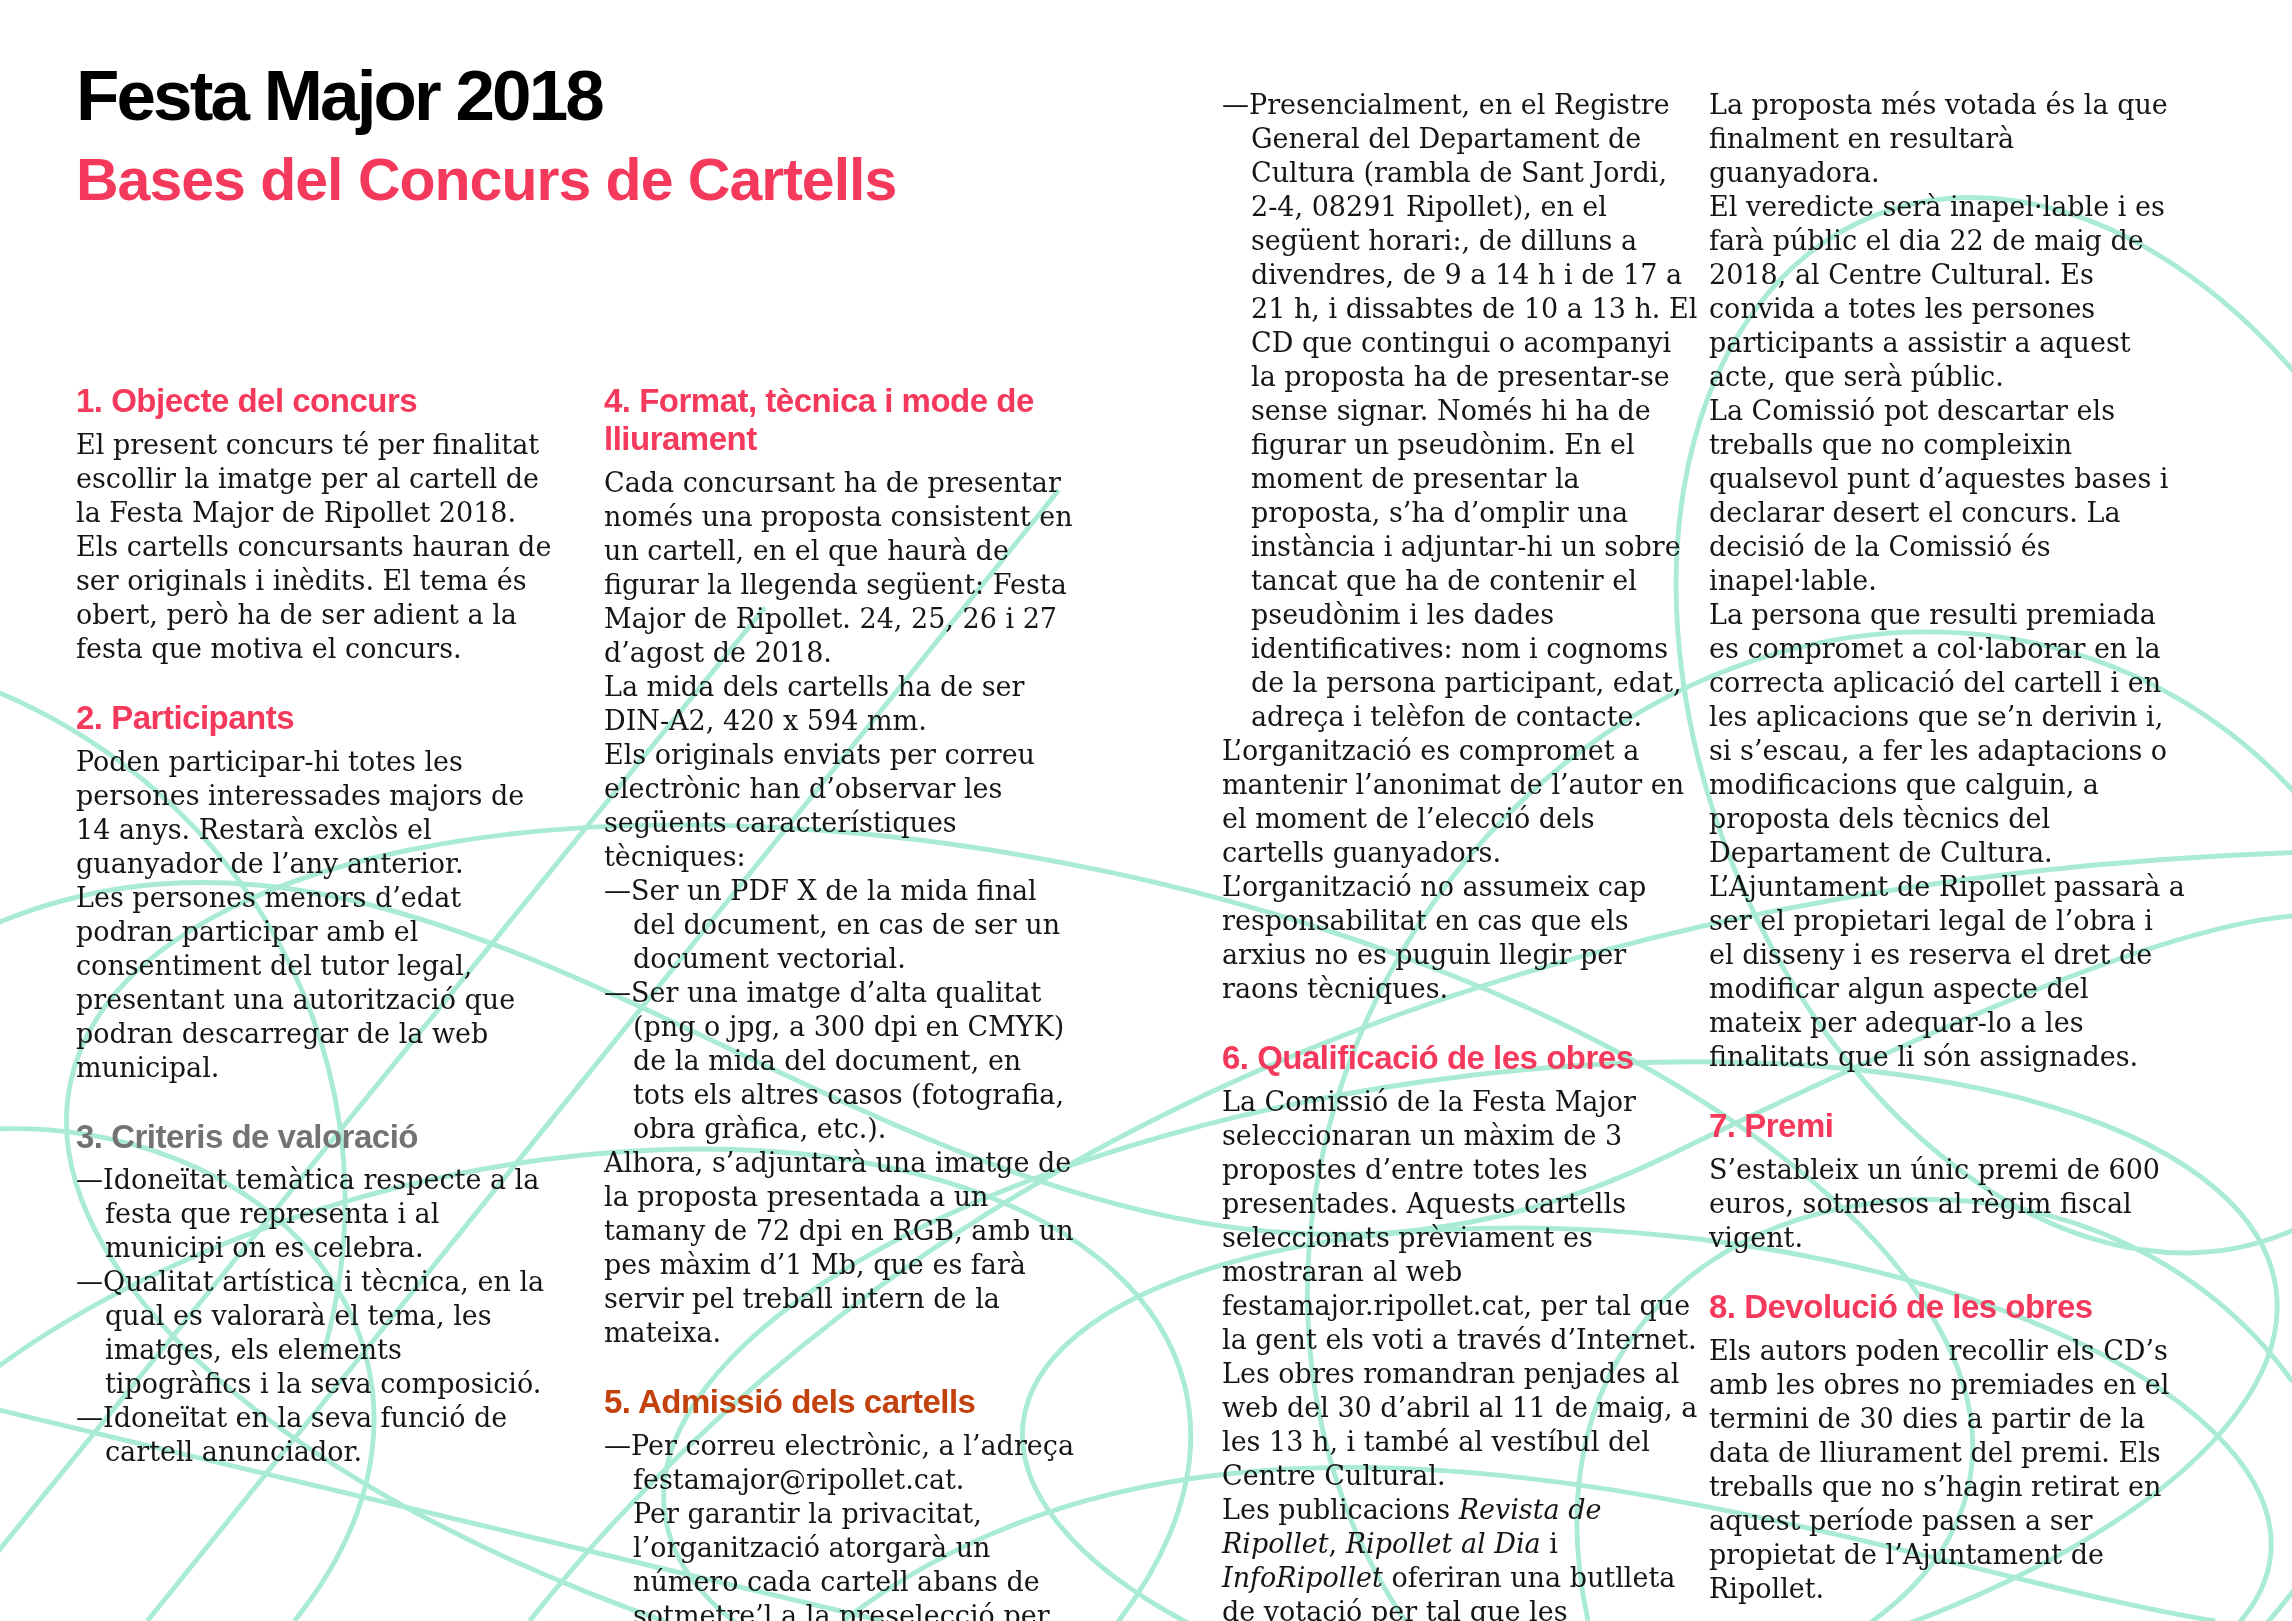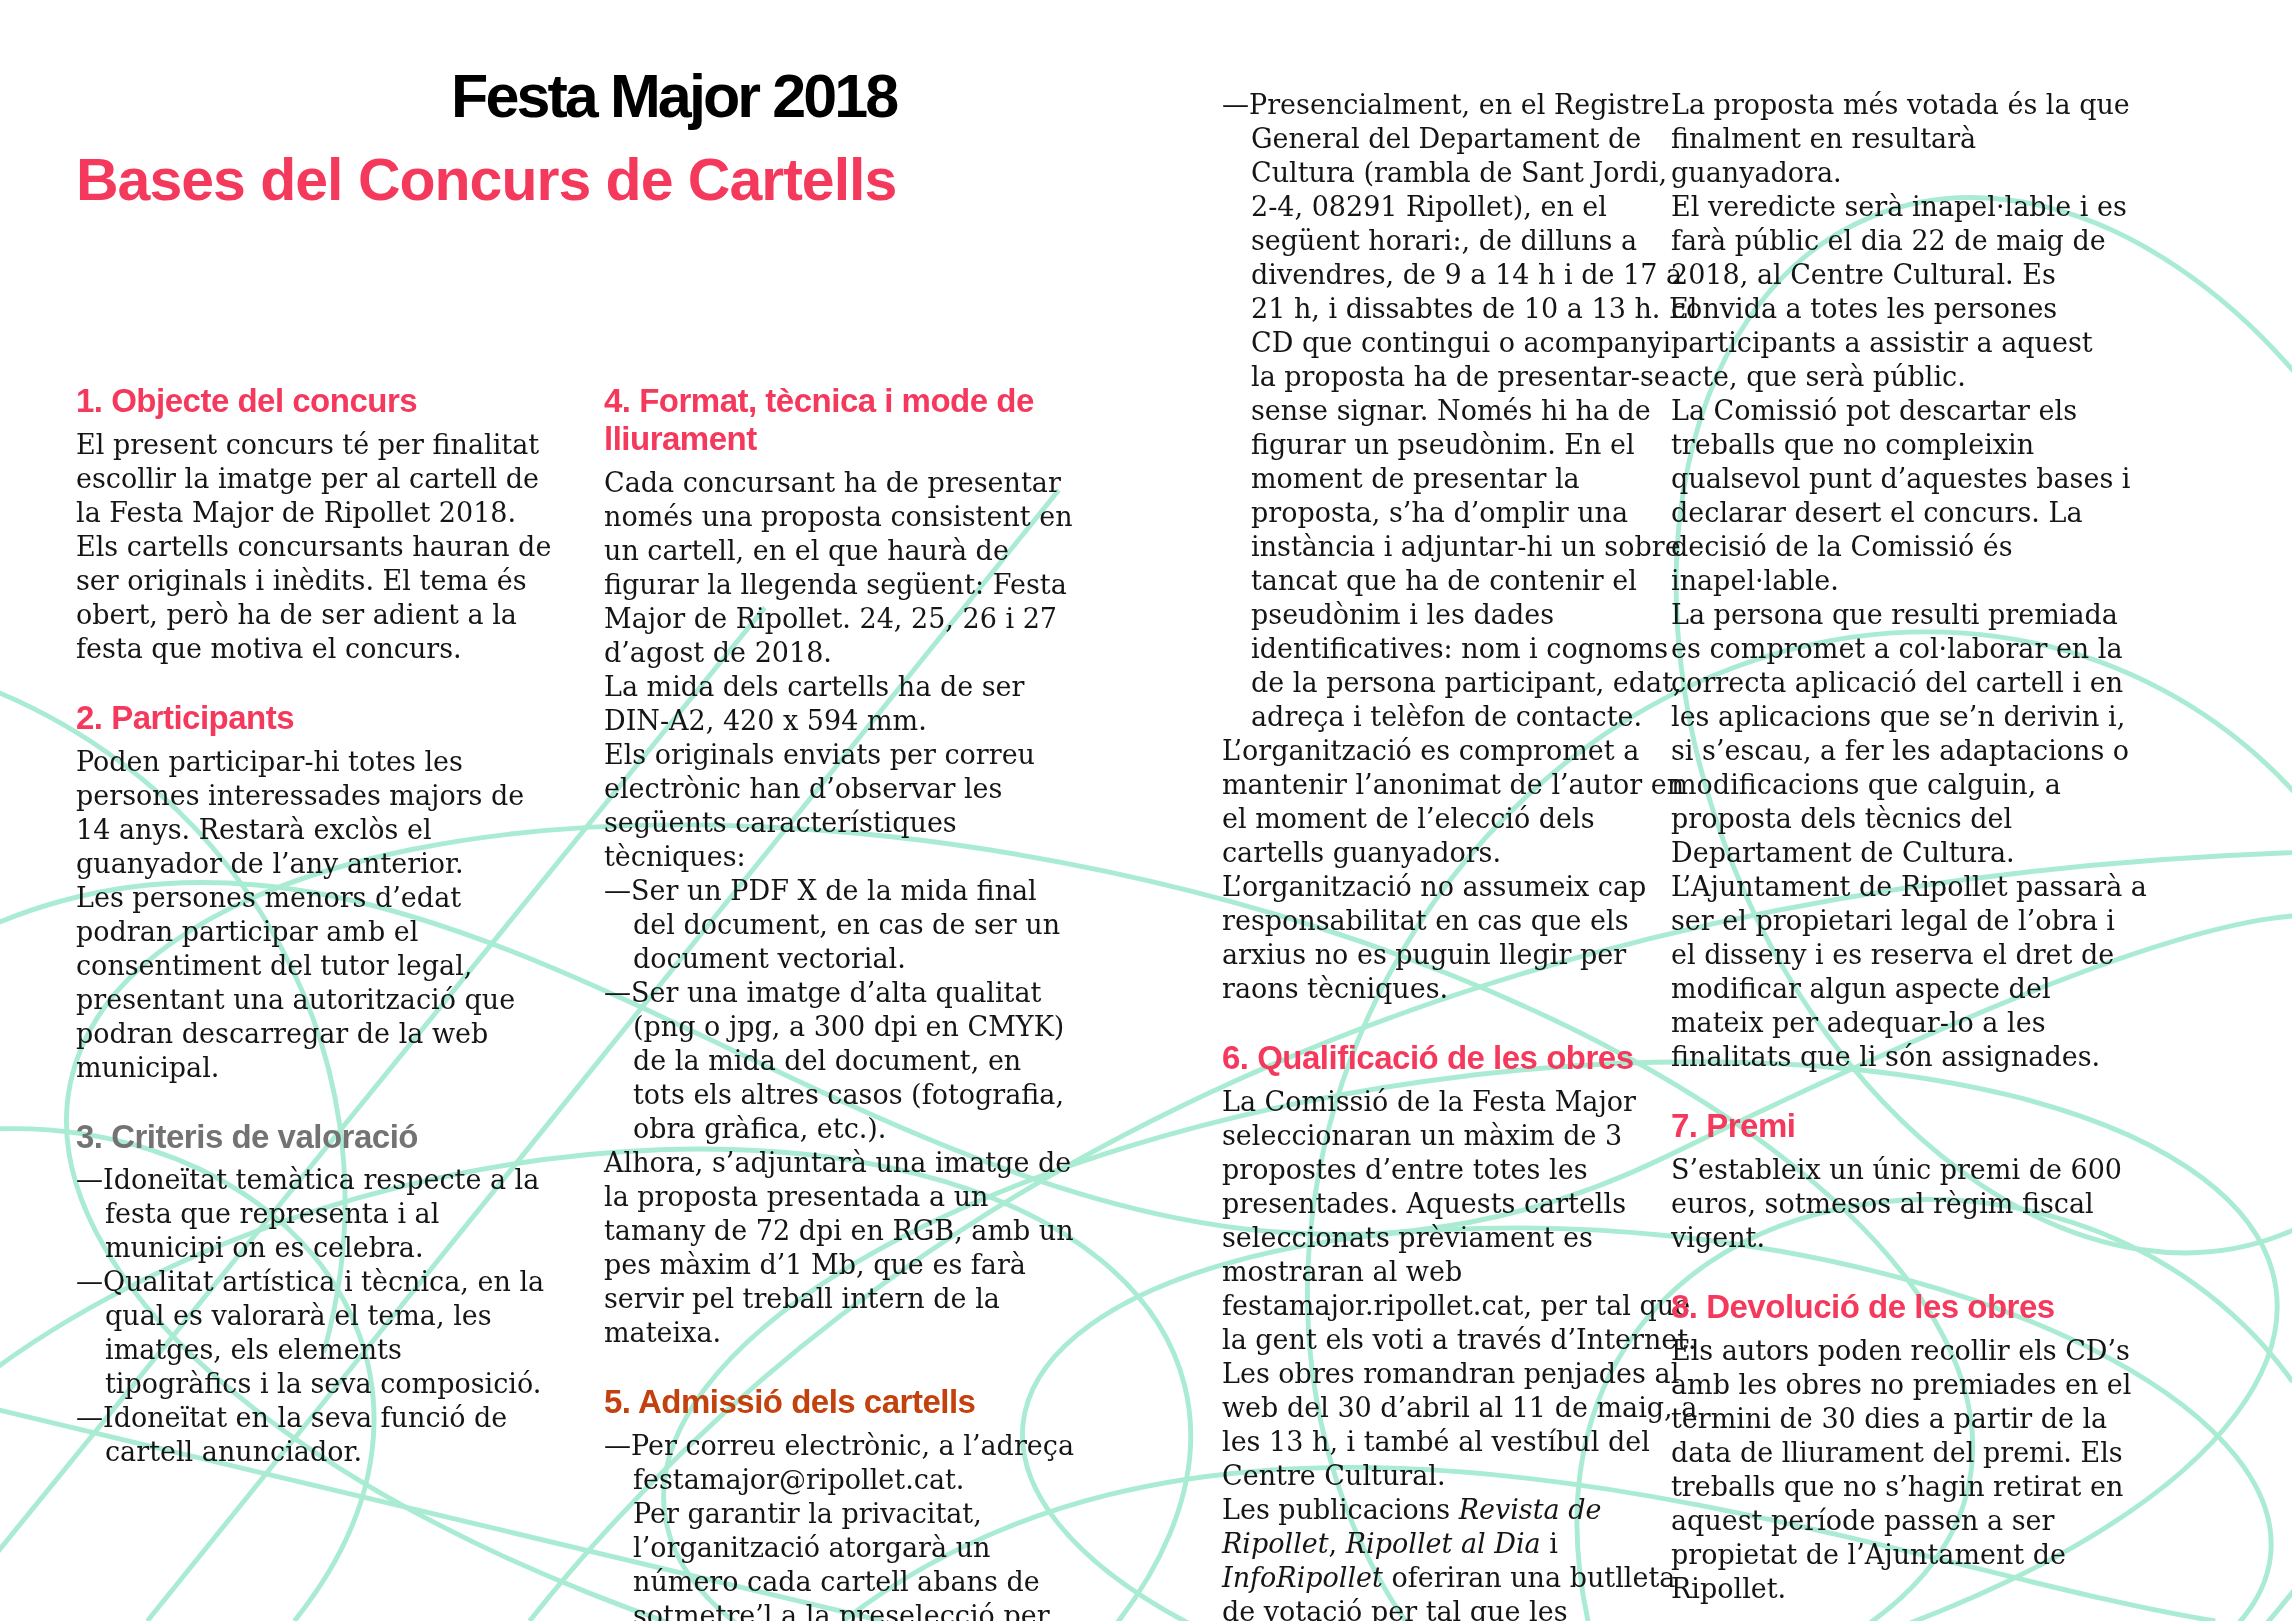--- a/index.html
+++ b/index.html
@@ -6,31 +6,31 @@
   body {
     width:2293px; height:1621px; position:relative; overflow:hidden;
     background:#ffffff; color:#151515;
     font-family:"DejaVu Serif", serif;
   }
   .deco { position:absolute; left:0; top:0; width:2293px; height:1621px; z-index:0; }
   .content { position:absolute; left:0; top:0; width:2293px; height:1621px; z-index:1; }
   .masthead { position:absolute; left:76px; top:47px; }
   .title {
     font-family:"Liberation Sans", sans-serif; font-weight:bold;
-    font-size:61px; line-height:98px; letter-spacing:-2.9px; color:#000000;text-align:right;
+    font-size:71px; line-height:98px; letter-spacing:-2.9px; color:#000000;
   }
   .subtitle {
     font-family:"Liberation Sans", sans-serif; font-weight:bold;
     font-size:59px; line-height:51px; letter-spacing:-1px; margin-top:9.8px;
   }
   .col { position:absolute; width:476px; font-size:27px; line-height:34px; }
   .col-1 { left:76px;   top:382px; }
   .col-2 { left:604px;  top:382px; }
   .col-3 { left:1222px; top:88px;  }
-  .col-4 { left:1671px; top:88px;  }
+  .col-4 { left:1709px; top:88px;  }
   .h {
     font-family:"Liberation Sans", sans-serif; font-weight:bold;
     font-size:33px; line-height:38px; letter-spacing:-0.5px;
     margin:33px 0 7.8px 0;
   }
   .h:first-child { margin-top:0; }
   .p  { margin:0; }
   .li { margin:0; padding-left:29px; text-indent:-29px; }
   .cont { margin:0; padding-left:29px; }
   .it { font-style:italic; }

